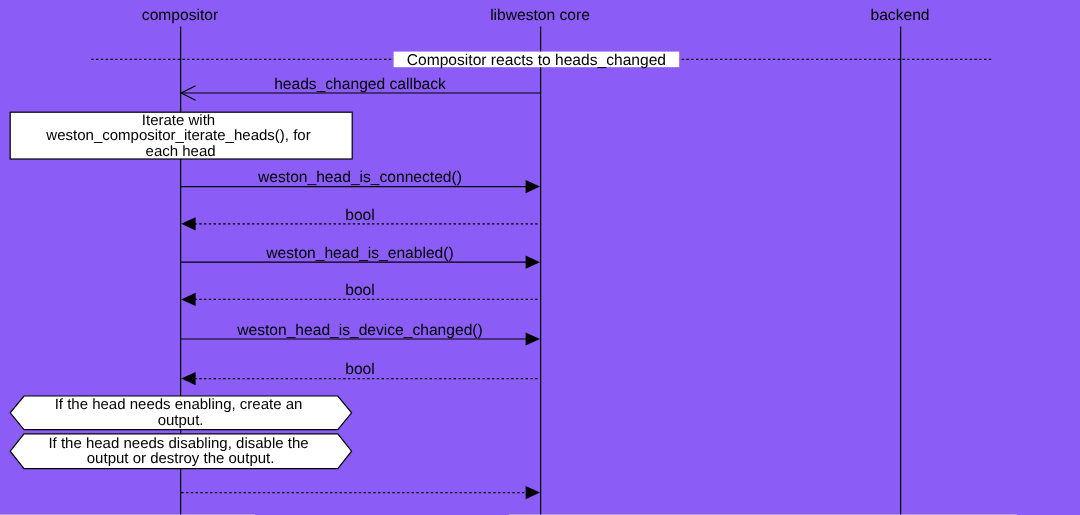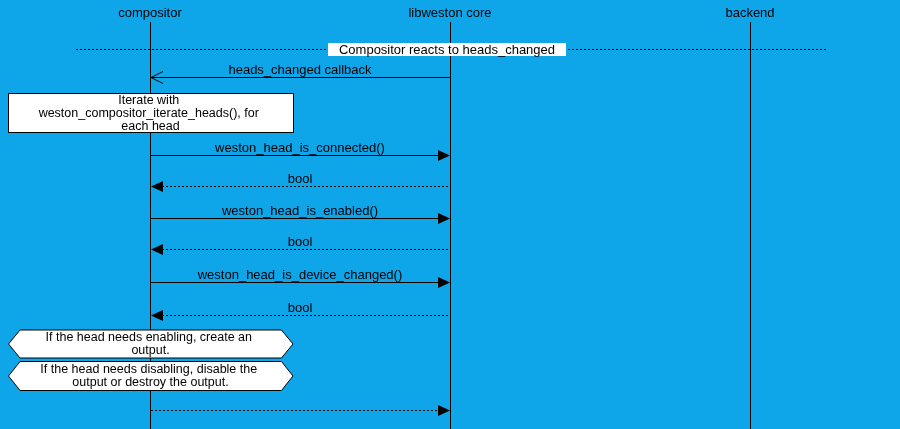--- a/index.html
+++ b/index.html
@@ -5,21 +5,21 @@
   html, body {
     margin: 0;
     padding: 0;
     background: #ffffff;
     font-family: "Liberation Sans", sans-serif;
   }
   .canvas {
     position: relative;
     width: 900px;
     height: 429px;
-    background: #0ea5e9;
+    background: #8b5cf6;
     overflow: hidden;
   }
   svg text {
     font-family: "Liberation Sans", sans-serif;
     font-size: 13px;
     fill: #000000;
   }
   svg .small {
     font-size: 12.5px;
   }

